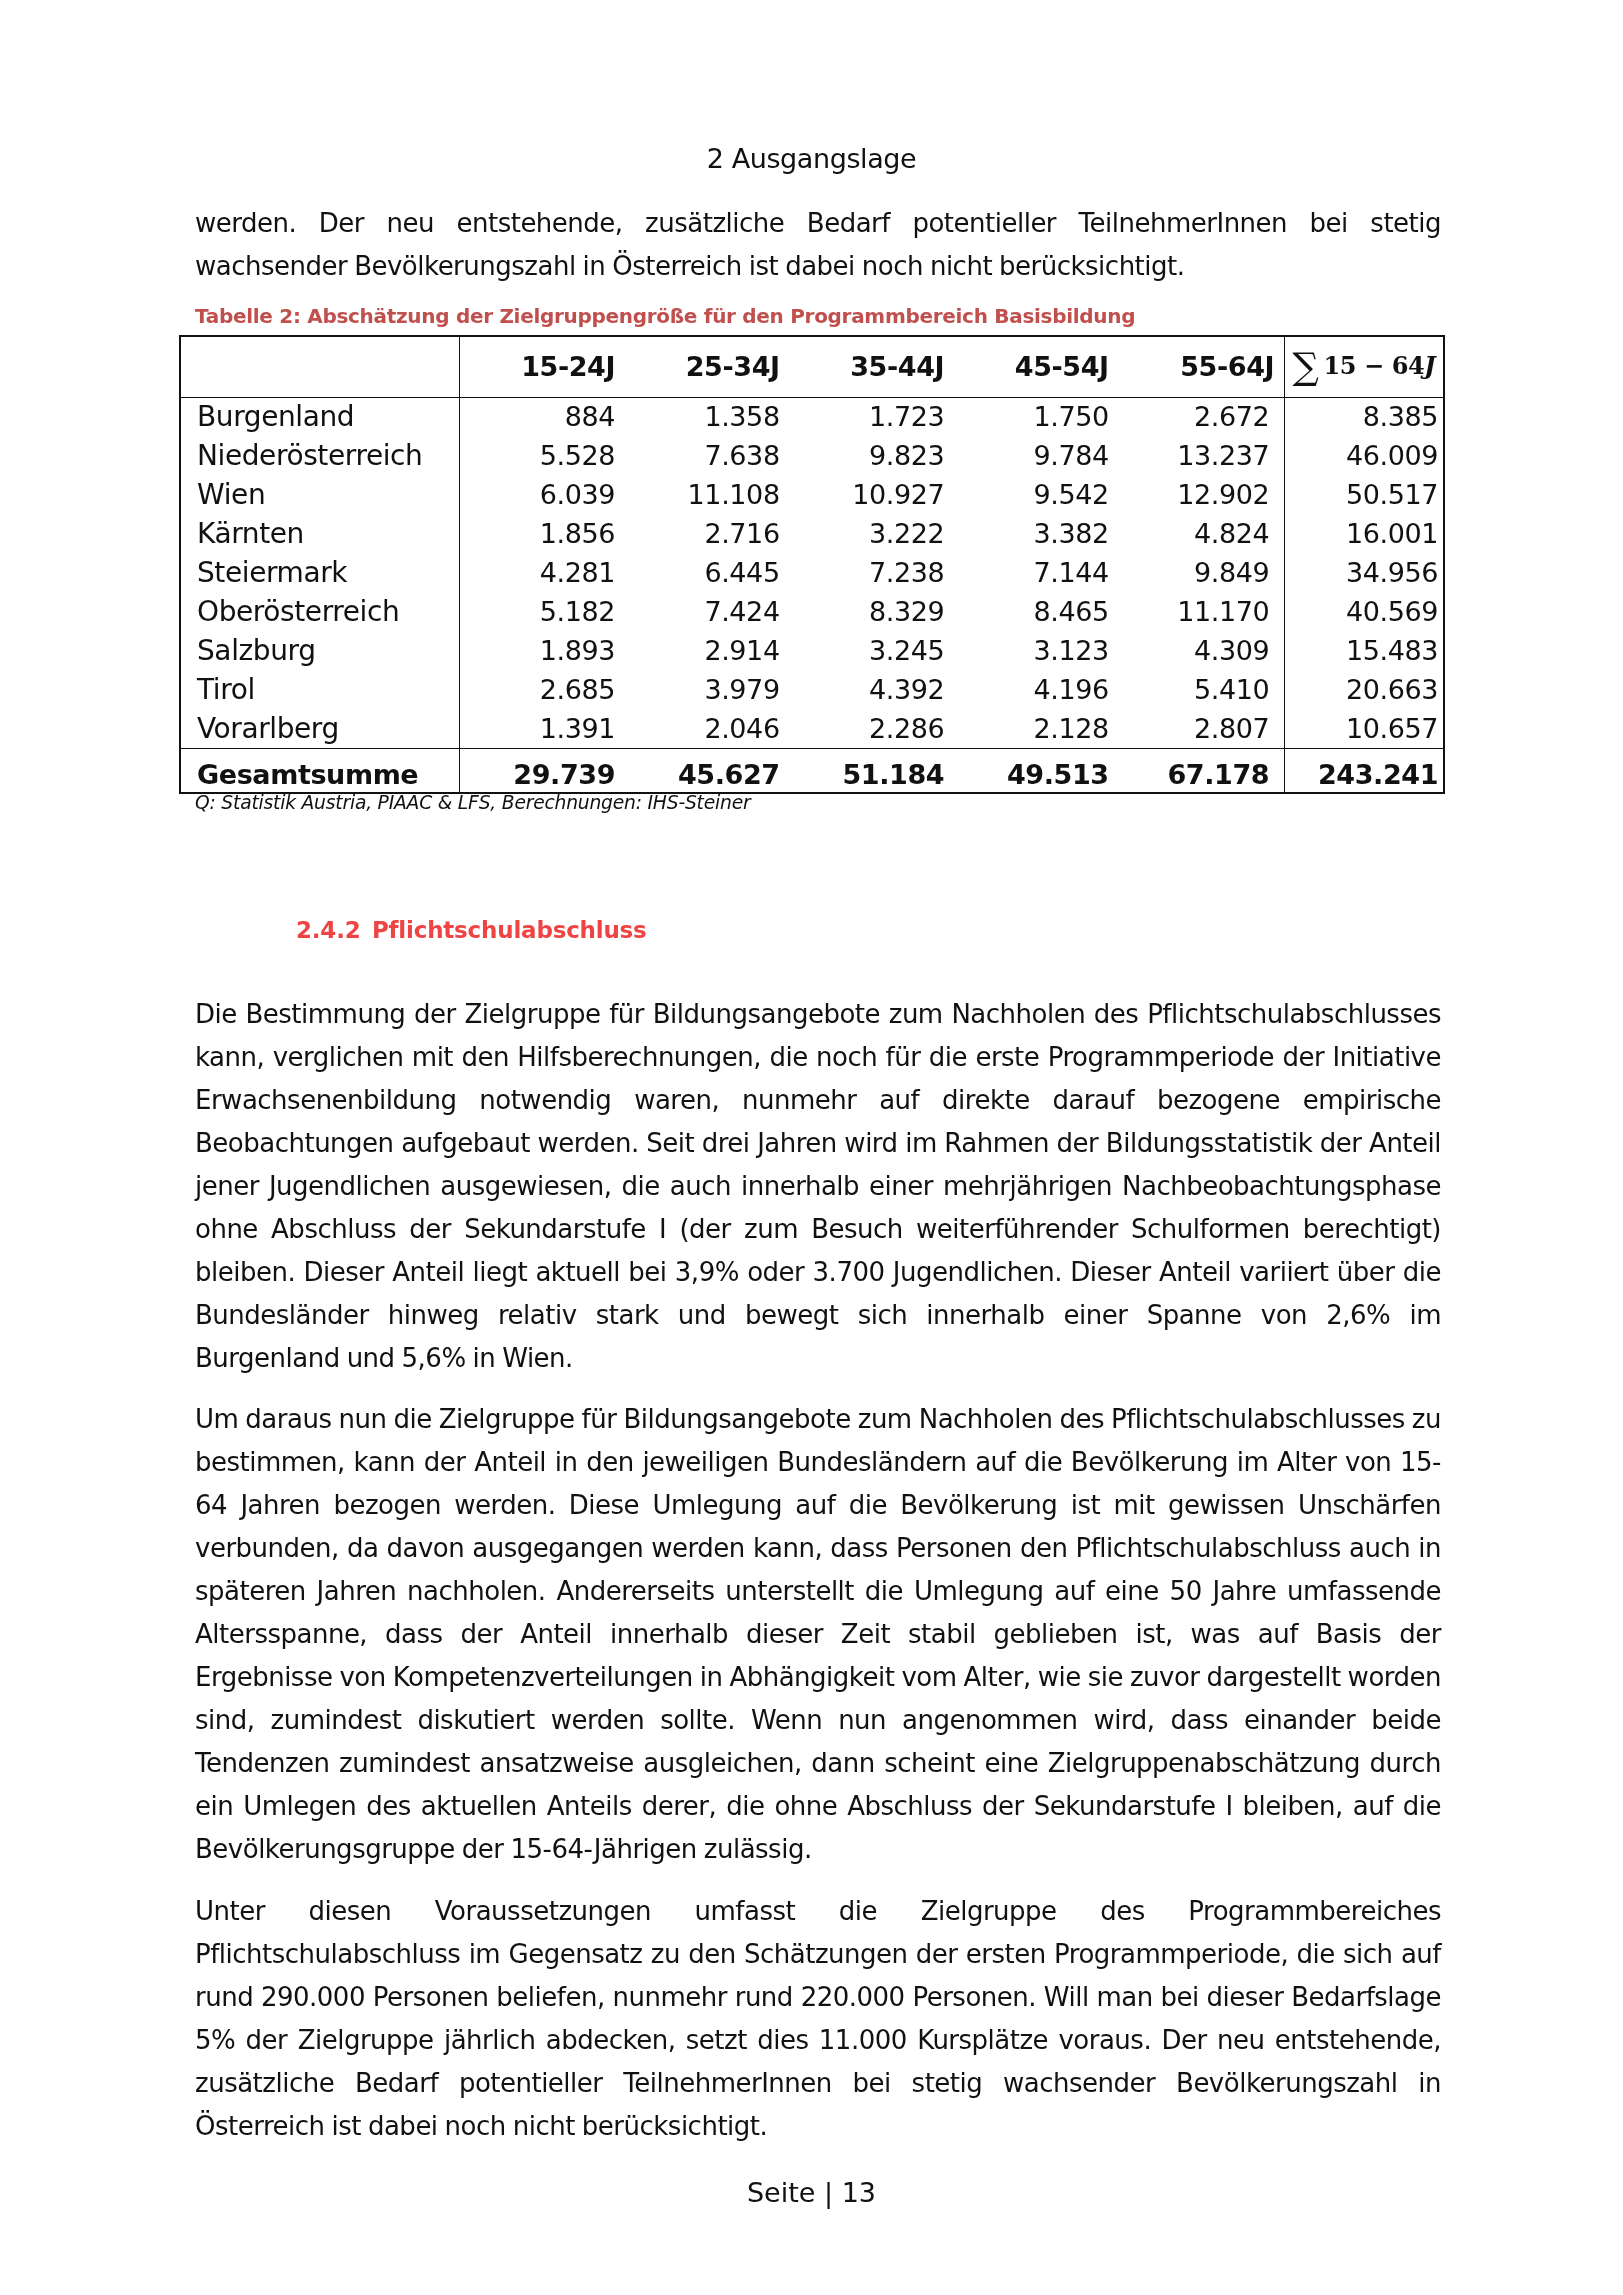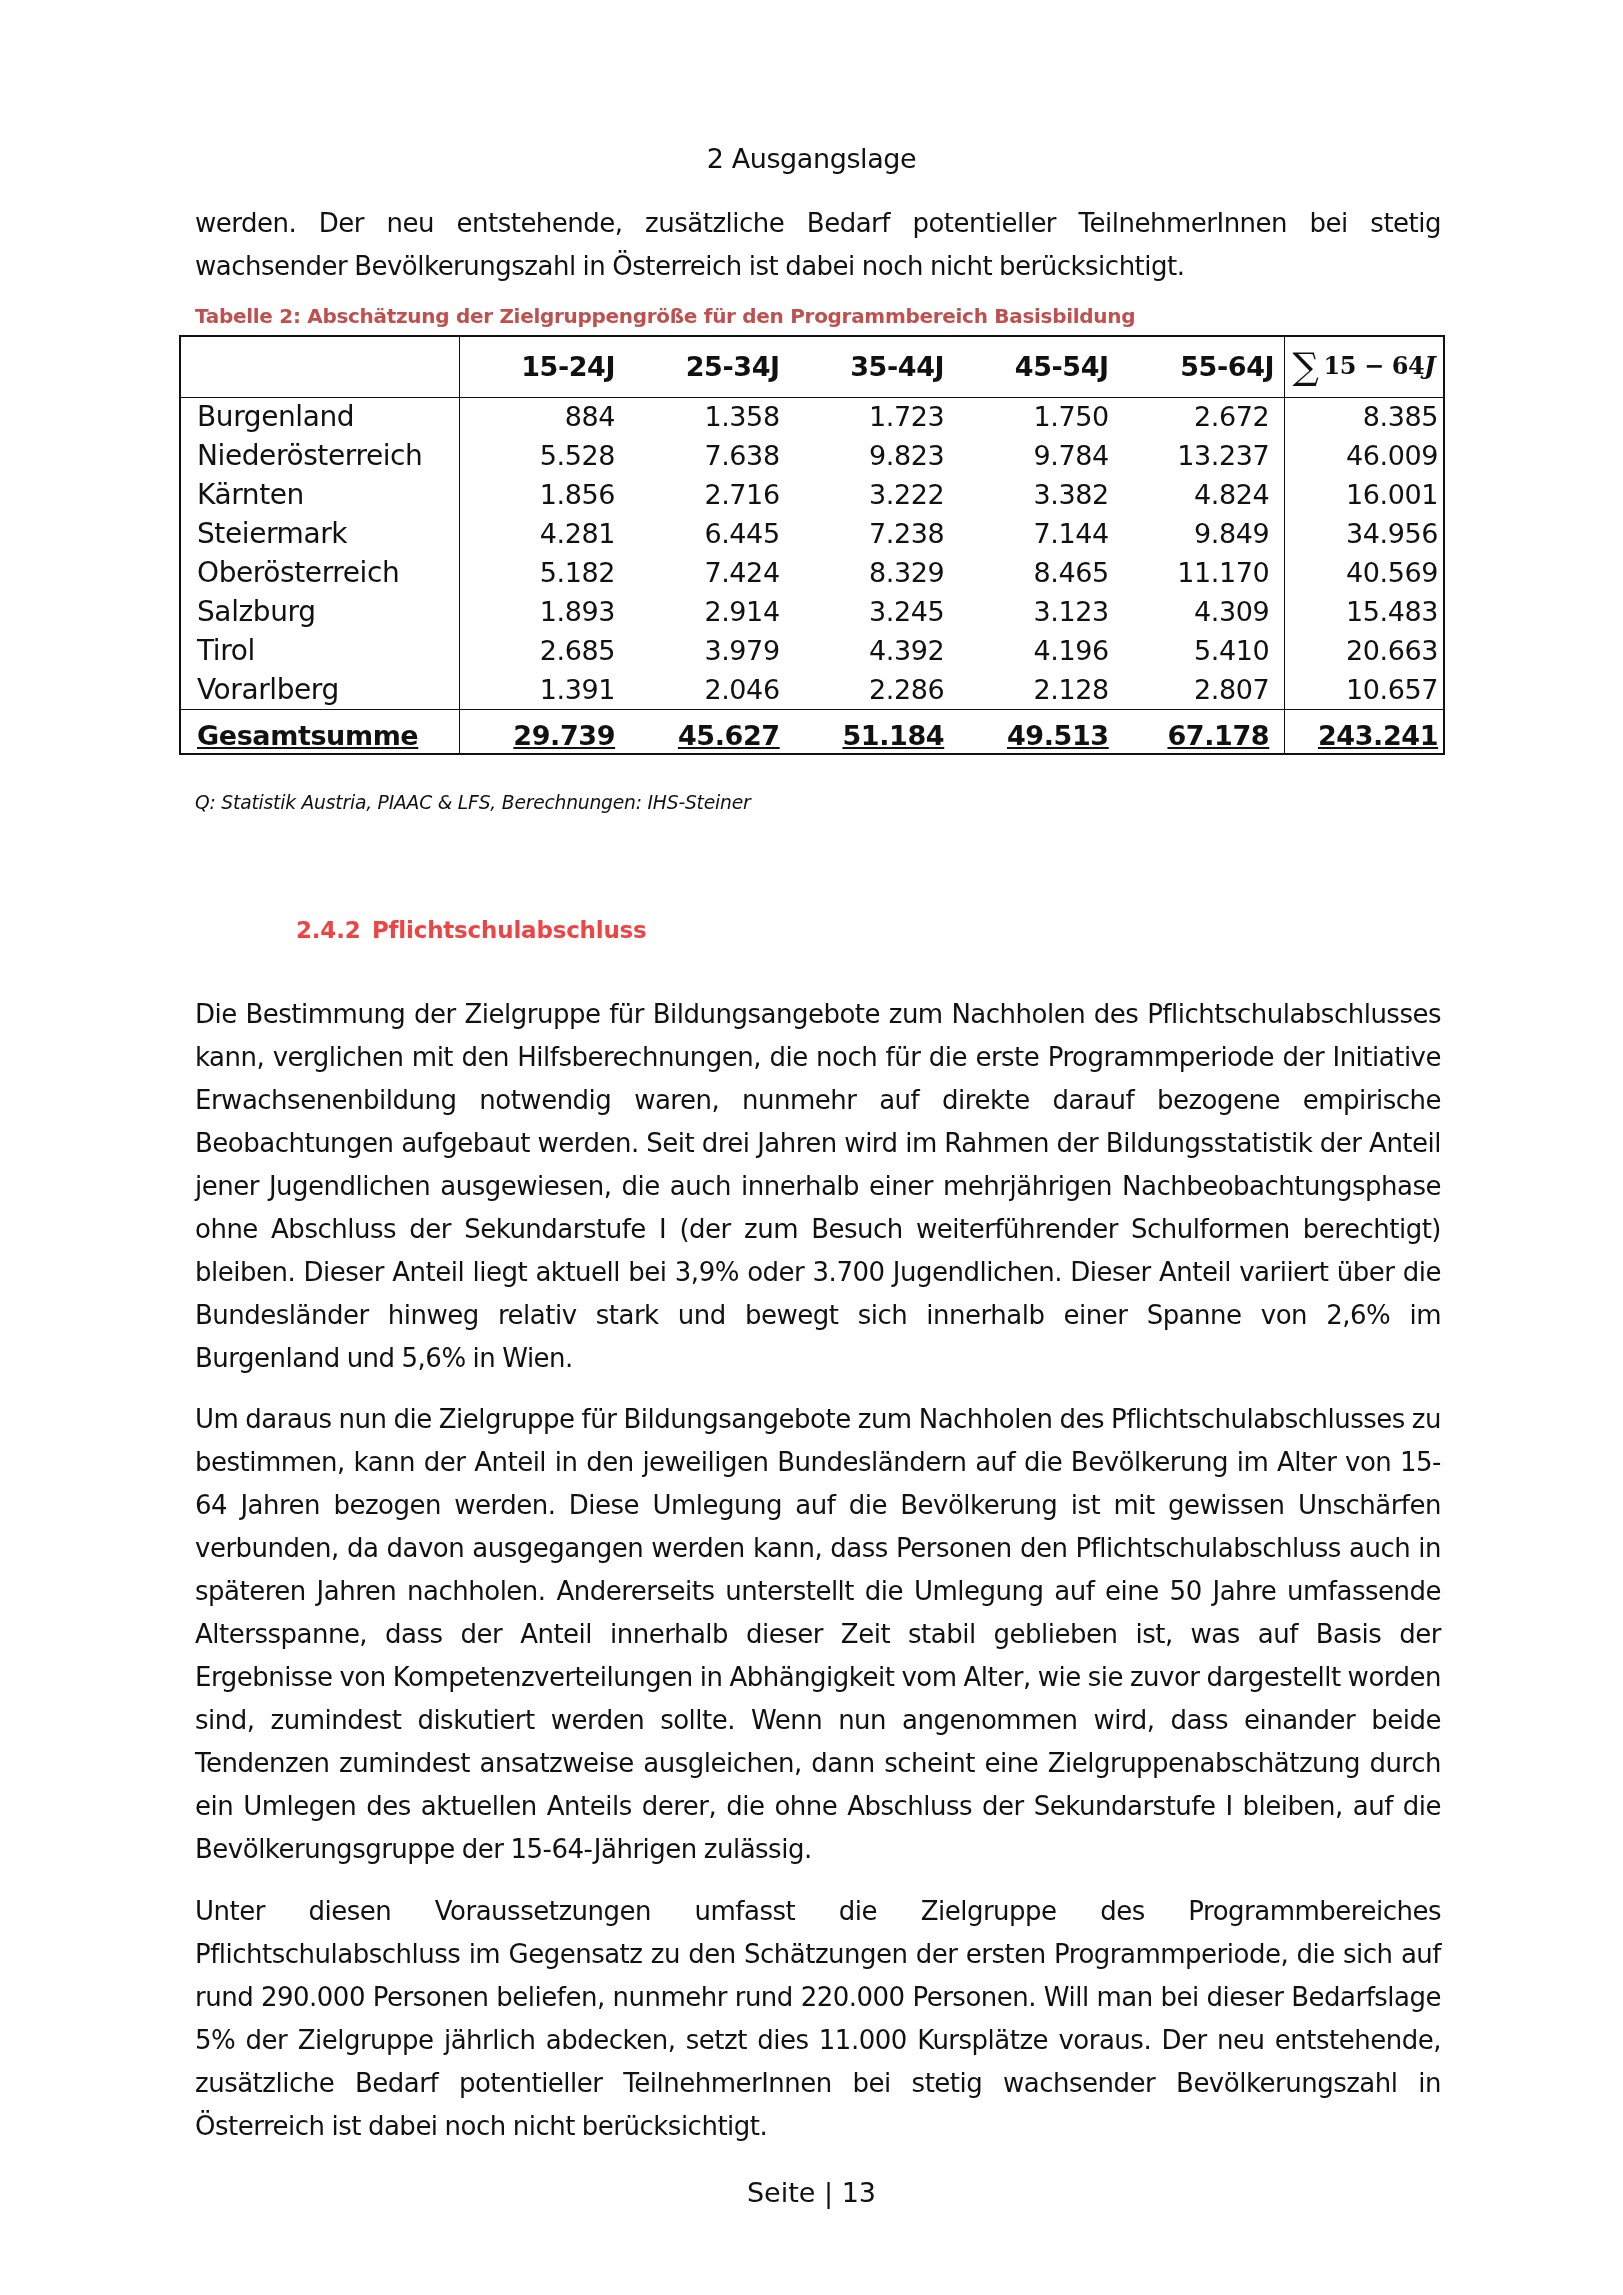--- a/index.html
+++ b/index.html
@@ -86,21 +86,21 @@
     padding-right: 9.7px;
     font-size: 27px;
   }
   .data-table td.num.last-age { padding-right: 14.6px; }
   .data-table td.sum {
     text-align: right;
     padding-right: 4.9px;
     border-left: 1.6px solid #111;
     font-size: 27px;
   }
-  .data-table tr.total-row { height: 45px; text-decoration: underline; }
+  .data-table tr.total-row { height: 45px; }
   .data-table tr.total-row td {
     font-weight: bold;
     border-top: 1.6px solid #111;
     vertical-align: bottom;
     padding-bottom: 1.6px;
   }
   .data-table tr.total-row td.region { font-size: 27px; }
   .table-source {
     position: absolute;
     top: 792px;
@@ -169,20 +169,29 @@
       <tr>
         <td class="region">Niederösterreich</td>
         <td class="num">5.528</td>
         <td class="num">7.638</td>
         <td class="num">9.823</td>
         <td class="num">9.784</td>
         <td class="num last-age">13.237</td>
         <td class="sum">46.009</td>
       </tr>
       <tr>
+        <td class="region">Wien</td>
+        <td class="num">6.039</td>
+        <td class="num">11.108</td>
+        <td class="num">10.927</td>
+        <td class="num">9.542</td>
+        <td class="num last-age">12.902</td>
+        <td class="sum">50.517</td>
+      </tr>
+      <tr>
         <td class="region">Kärnten</td>
         <td class="num">1.856</td>
         <td class="num">2.716</td>
         <td class="num">3.222</td>
         <td class="num">3.382</td>
         <td class="num last-age">4.824</td>
         <td class="sum">16.001</td>
       </tr>
       <tr>
         <td class="region">Steiermark</td>

